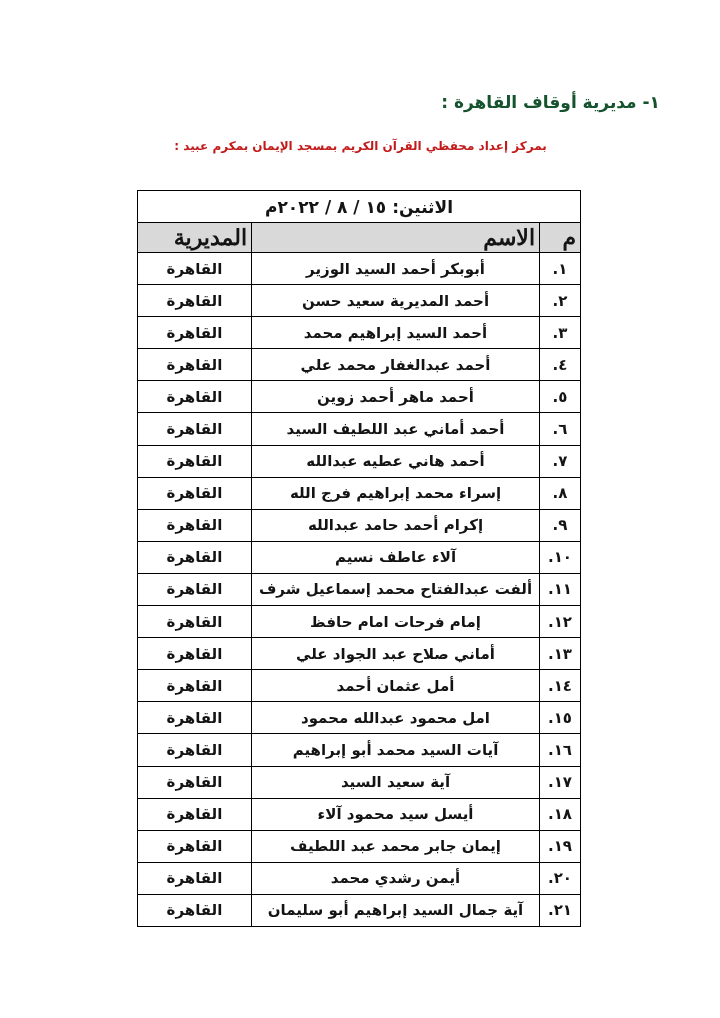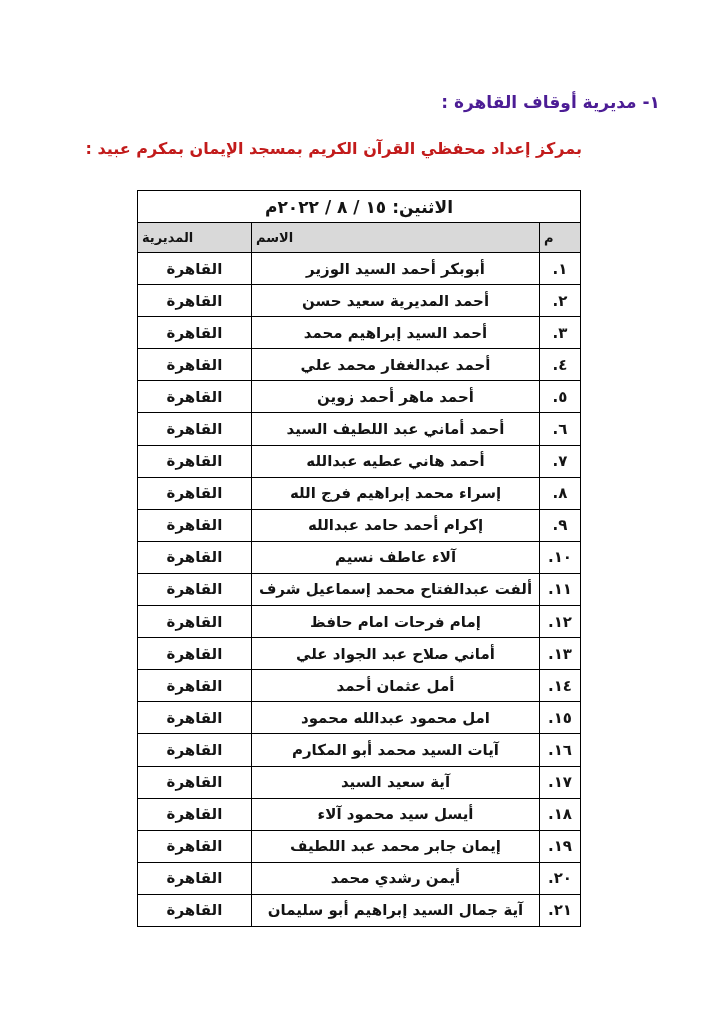--- a/index.html
+++ b/index.html
@@ -27,21 +27,21 @@
     color: #96201d;
     letter-spacing: 0;
     white-space: nowrap;
   }
   .doc-subtitle {
     position: absolute;
     top: 139px;
     right: 138px;
     width: 443px;
     text-align: center;
-    font-size: 16px;
+    font-size: 12px;
     font-weight: bold;
     color: #c21b1b;
     white-space: nowrap;
   }
   table.roster {
     position: absolute;
     top: 190px;
     right: 139px;
     width: 443px;
     border-collapse: collapse;
@@ -60,39 +60,40 @@
   }
   tr.date-row td {
     height: 31px;
     text-align: center;
     font-size: 17px;
     background: #ffffff;
   }
   tr.cols-row th {
     height: 29px;
     background: #d9d9d9;
-    font-size: 13px;
-    text-align: left;
+    font-size: 22px;
+    text-align: right;
+    font-family: Liberation Serif, serif;
   }
   tbody tr.data-row td {
     height: 31.1px;
     font-size: 15px;
     text-align: center;
   }
   col.c-serial  { width: 41px;  }
   col.c-name    { width: 288px; }
   col.c-dir     { width: 114px; }
   td.cell-serial { text-align: center; font-size: 14.5px; }
 </style>
 </head>
 <body>
 
 <div class="page">
 
-  <div class="doc-title" style="color: #4c1d95; margin-left: 8px;">١- مديرية أوقاف القاهرة :</div>
+  <div class="doc-title" style="color: #14532d; margin-left: 8px;">١- مديرية أوقاف القاهرة :</div>
 
   <div class="doc-subtitle" style="color: rgb(194, 27, 27);">بمركز إعداد محفظي القرآن الكريم بمسجد الإيمان بمكرم عبيد :</div>
 
   <table class="roster">
     <colgroup>
       <col class="c-serial">
       <col class="c-name">
       <col class="c-dir">
     </colgroup>
     <thead>
@@ -191,21 +192,21 @@
     </tr>
 
     <tr class="data-row">
       <td class="cell-serial">١٥.</td>
       <td class="cell-name">امل محمود عبدالله محمود</td>
       <td class="cell-directorate">القاهرة</td>
     </tr>
 
     <tr class="data-row">
       <td class="cell-serial">١٦.</td>
-      <td class="cell-name">آيات السيد محمد أبو المكارم</td>
+      <td class="cell-name">آيات السيد محمد أبو إبراهيم</td>
       <td class="cell-directorate">القاهرة</td>
     </tr>
 
     <tr class="data-row">
       <td class="cell-serial">١٧.</td>
       <td class="cell-name">آية سعيد السيد</td>
       <td class="cell-directorate">القاهرة</td>
     </tr>
 
     <tr class="data-row">

